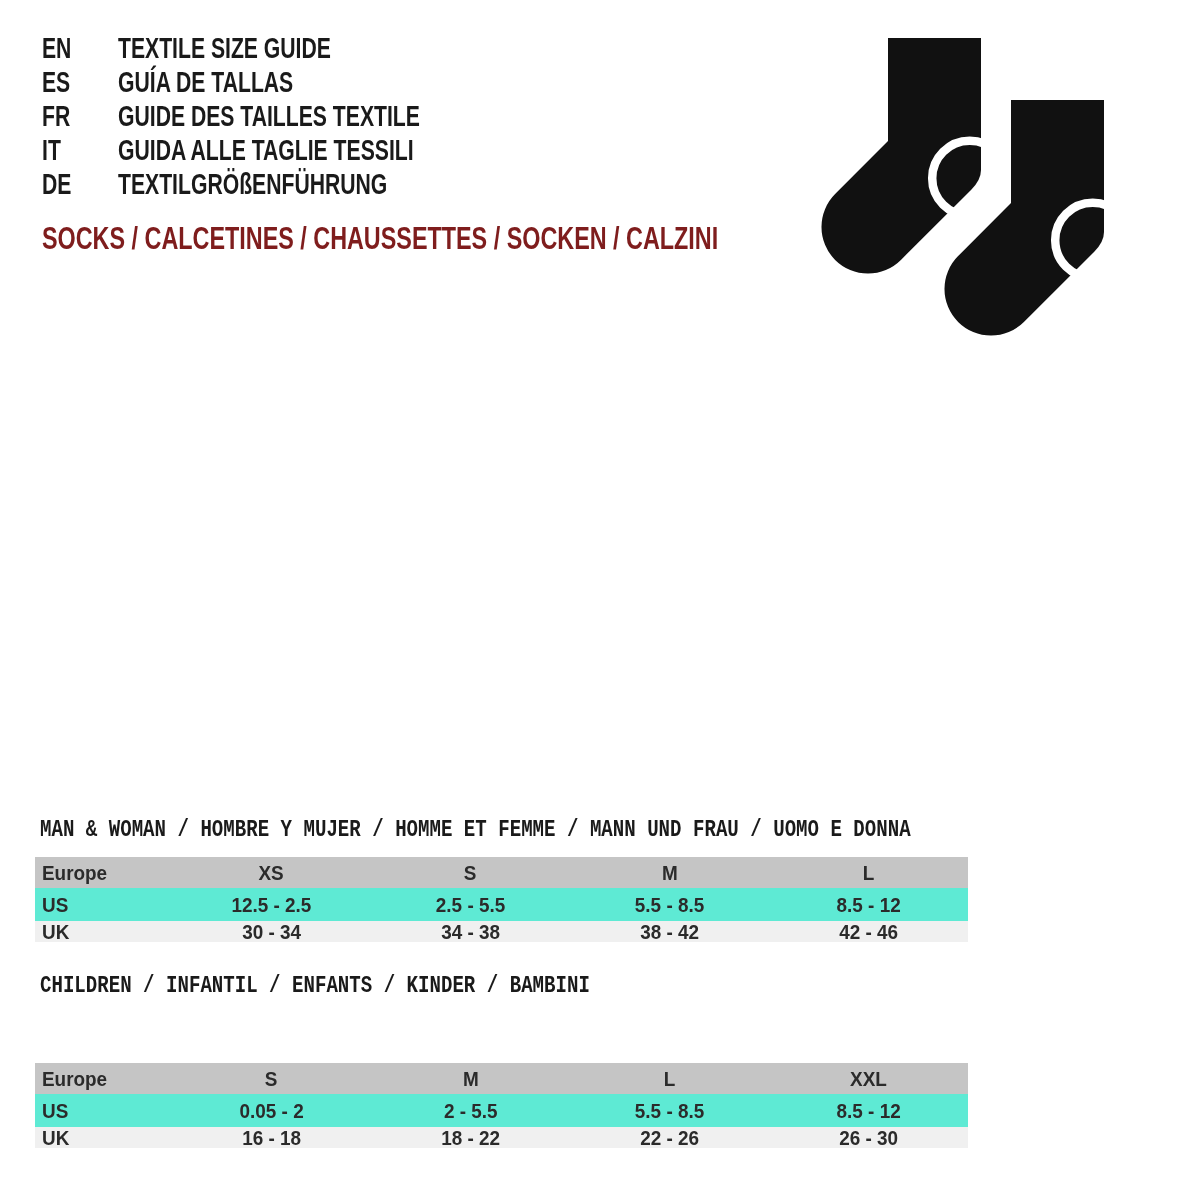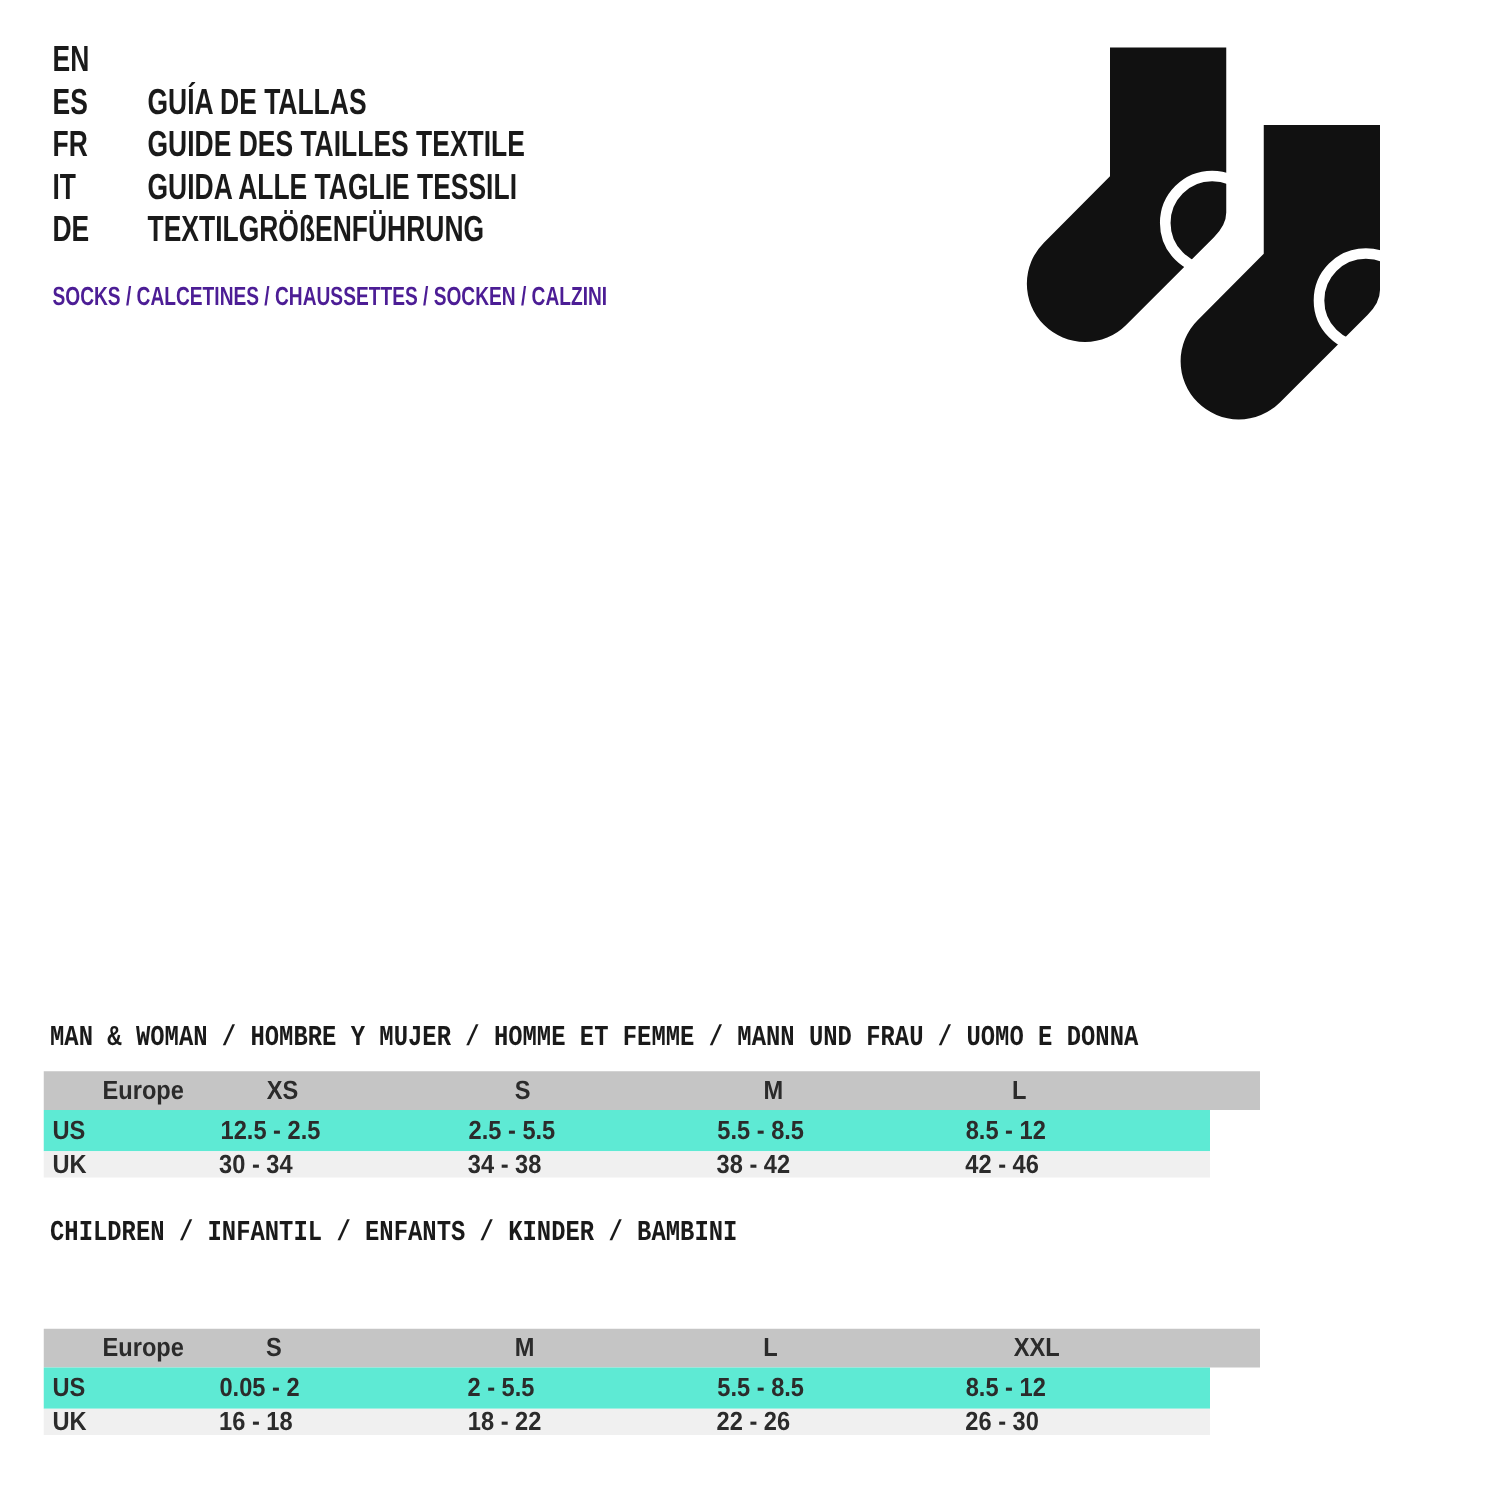--- a/index.html
+++ b/index.html
@@ -20,21 +20,21 @@
 
   
   .lang-list { position: absolute; left: 42px; top: 31px; color: #1a1a1a; }
   .lang-row { display: flex; height: 34px; align-items: flex-end; font-size: 29px; font-weight: bold; }
   .lang-row .cl { --sx: 0.73; }
   .lang-code { width: 76px; flex: 0 0 76px; }
 
   
   .category-line {
     position: absolute; left: 42px; top: 221px;
-    font-size: 21px; font-weight: bold; line-height: 34px; color: #4c1d95;
+    font-size: 32px; font-weight: bold; line-height: 34px; color: #7f1d1d;
   }
   .category-line .cl { --sx: 0.73; }
 
   
   .socks-svg { position: absolute; left: 818px; top: 30px; }
 
   
   .table-title {
     position: absolute; left: 40px;
     font-size: 23px; font-weight: bold; line-height: 28px; color: #1a1a1a; font-family: Liberation Mono, monospace;
@@ -46,36 +46,37 @@
   .size-table {
     position: absolute; left: 35px; width: 933px;
     font-size: 21px; font-weight: bold; color: #2b2b2b;
   }
   .size-table .cl { --sx: 0.9; }
   .size-table .cx { --sx: 0.9; }
   .t1 { top: 857px; }
   .t2 { top: 1063px; }
 
   .trow { display: flex; align-items: center; width: 100%; }
-  .trow.head { height: 31px; background: #c5c5c5; color: #2b2b2b; padding-left: 40px; }
+  .trow.head { height: 31px; background: #c5c5c5; color: #2b2b2b; }
   .trow.r-us { height: 33px; background: #5eead4; }
   .trow.r-uk { height: 21px; background: #f0f0f0; }
 
   .tc { overflow: visible; }
   .tc.first { flex: 0 0 137px; width: 137px; padding-left: 7px; text-align: left; box-sizing: border-box; }
-  .tc.val { flex: 1 1 0; }
+  .tc.val { flex: 1 1 0; text-align: center; }
 </style>
 </head>
 <body>
 
 <div class="canvas">
 
   <div class="lang-list">
     <div class="lang-row">
       <span class="lang-code"><span class="cl">EN</span></span>
+      <span class="lang-label"><span class="cl">TEXTILE SIZE GUIDE</span></span>
     </div>
     <div class="lang-row">
       <span class="lang-code"><span class="cl">ES</span></span>
       <span class="lang-label"><span class="cl">GUÍA DE TALLAS</span></span>
     </div>
     <div class="lang-row">
       <span class="lang-code"><span class="cl">FR</span></span>
       <span class="lang-label"><span class="cl">GUIDE DES TAILLES TEXTILE</span></span>
     </div>
     <div class="lang-row">

